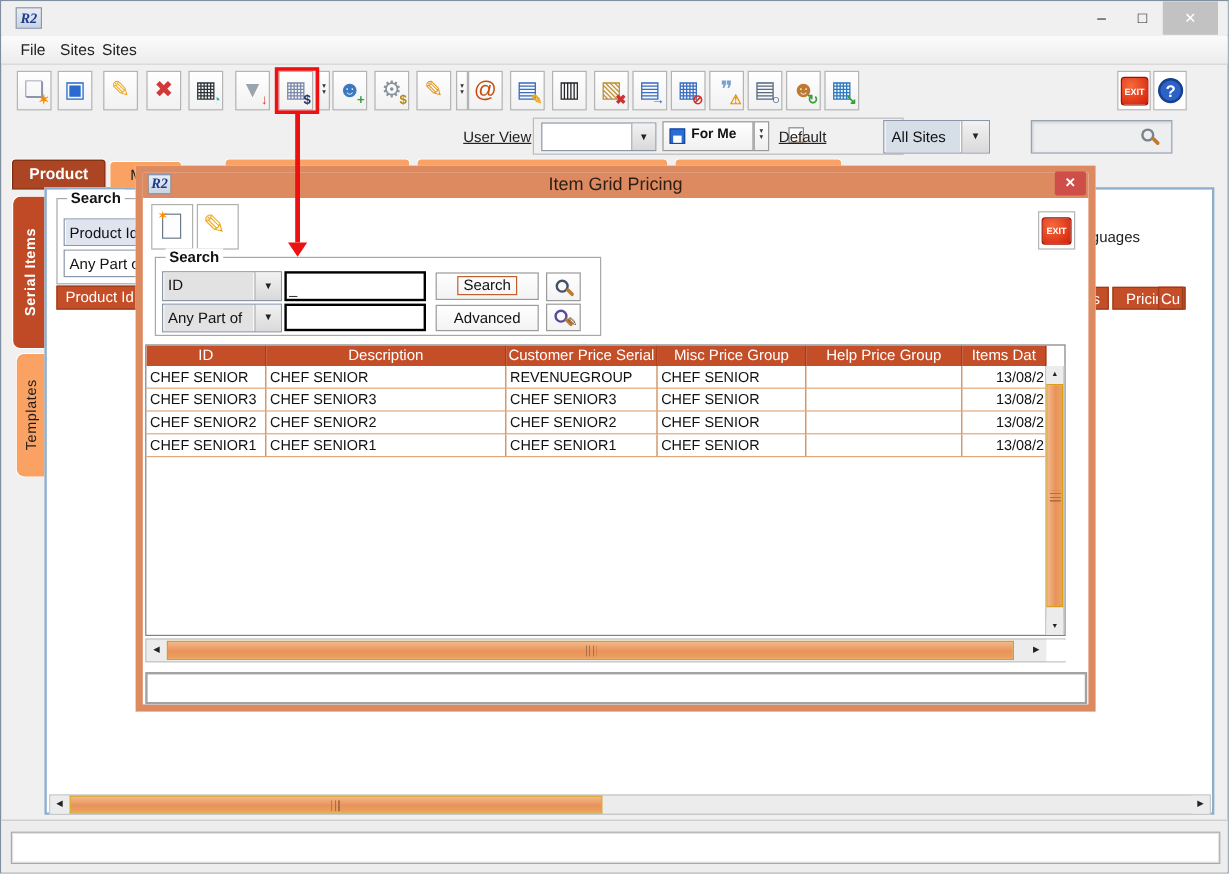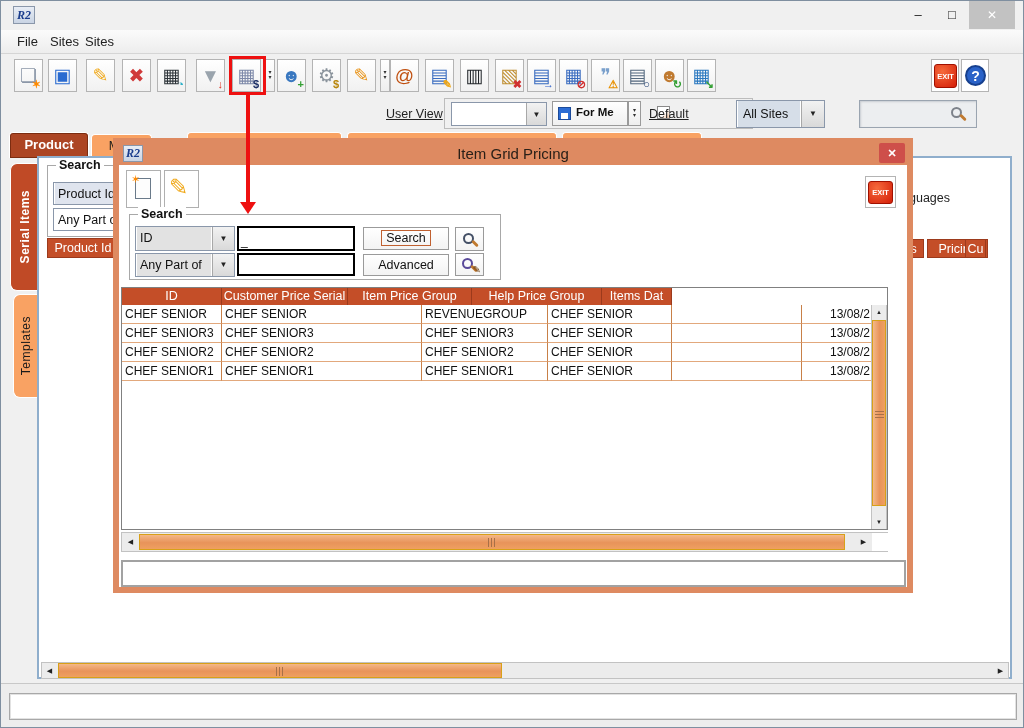--- a/index.html
+++ b/index.html
@@ -317,22 +317,23 @@
       <span>Advanced</span>
     </div>
     <div class="abs btn" style="left:336px;top:109px;width:29px;height:23px;">
       <span class="lens" style="left:6px;top:4px;border-color:#5a4a9a;"></span>
       <span style="position:absolute;right:2px;bottom:0;font-size:10px;color:#6a3c10;">✎</span>
     </div>
 
     <div class="abs" style="left:2px;top:143px;width:767px;height:243px;border:1px solid #808080;background:#fff;overflow:hidden;">
       <div id="dlg-thead" style="display:flex;">
           <div class="th" style="width: 100px;">ID</div>
+          <div class="th" style="width: 200px;">Description</div>
           <div class="th" style="width: 126px;">Customer Price Serial</div>
-          <div class="th" style="width: 124px;">Item Price Group</div>
+          <div class="th" style="width: 124px;">Misc Price Group</div>
           <div class="th" style="width: 130px;">Help Price Group</div>
           <div class="th" style="width: 70px;">Items Dat</div>
         </div>
       <div id="dlg-tbody">
           <div class="tr">
             <div class="td" style="width: 100px;">CHEF SENIOR</div>
             <div class="td" style="width: 200px;">CHEF SENIOR</div>
             <div class="td" style="width: 126px;">REVENUEGROUP</div>
             <div class="td" style="width: 124px;">CHEF SENIOR</div>
             <div class="td" style="width: 130px;"></div>

